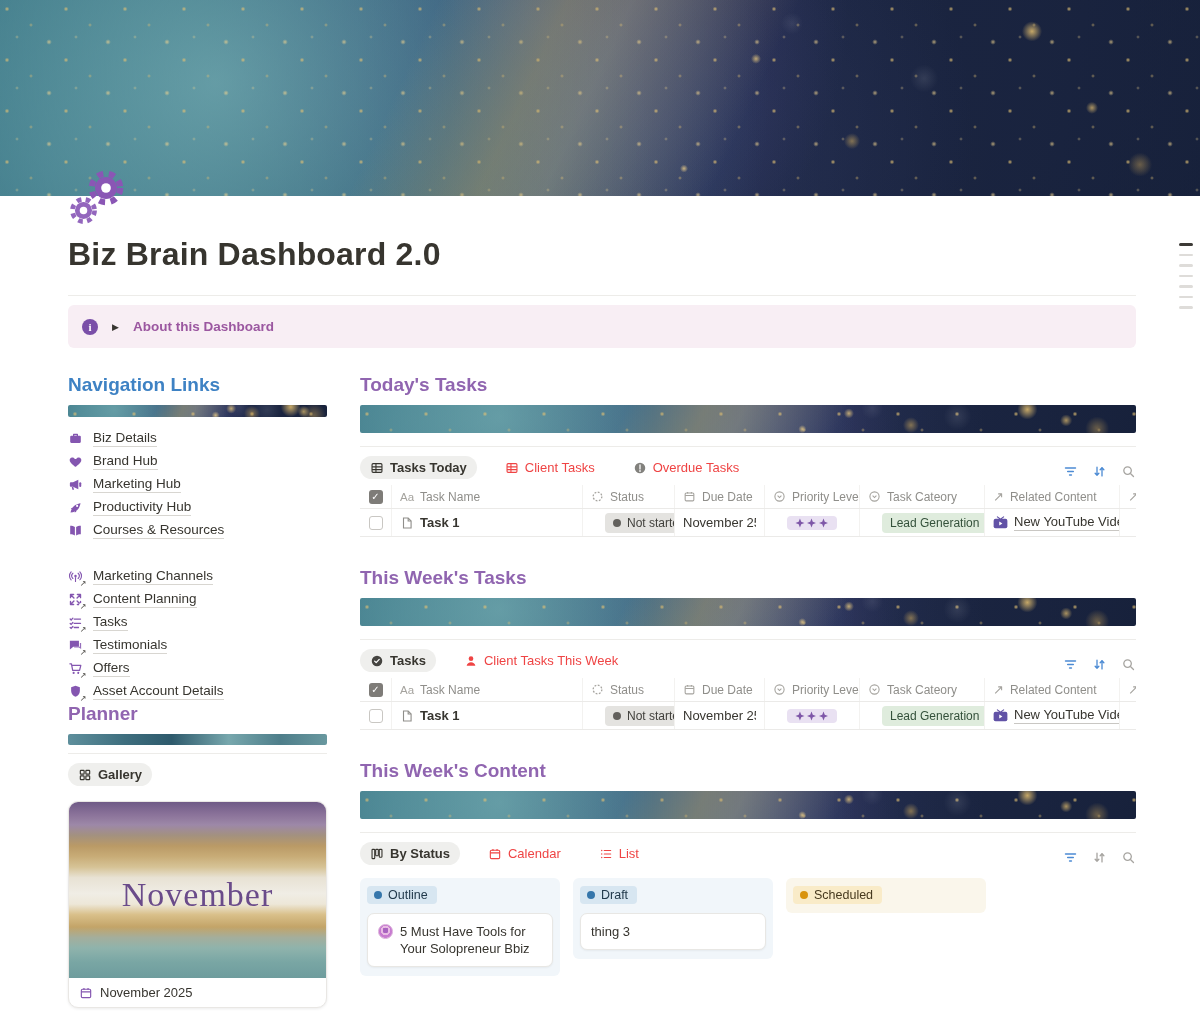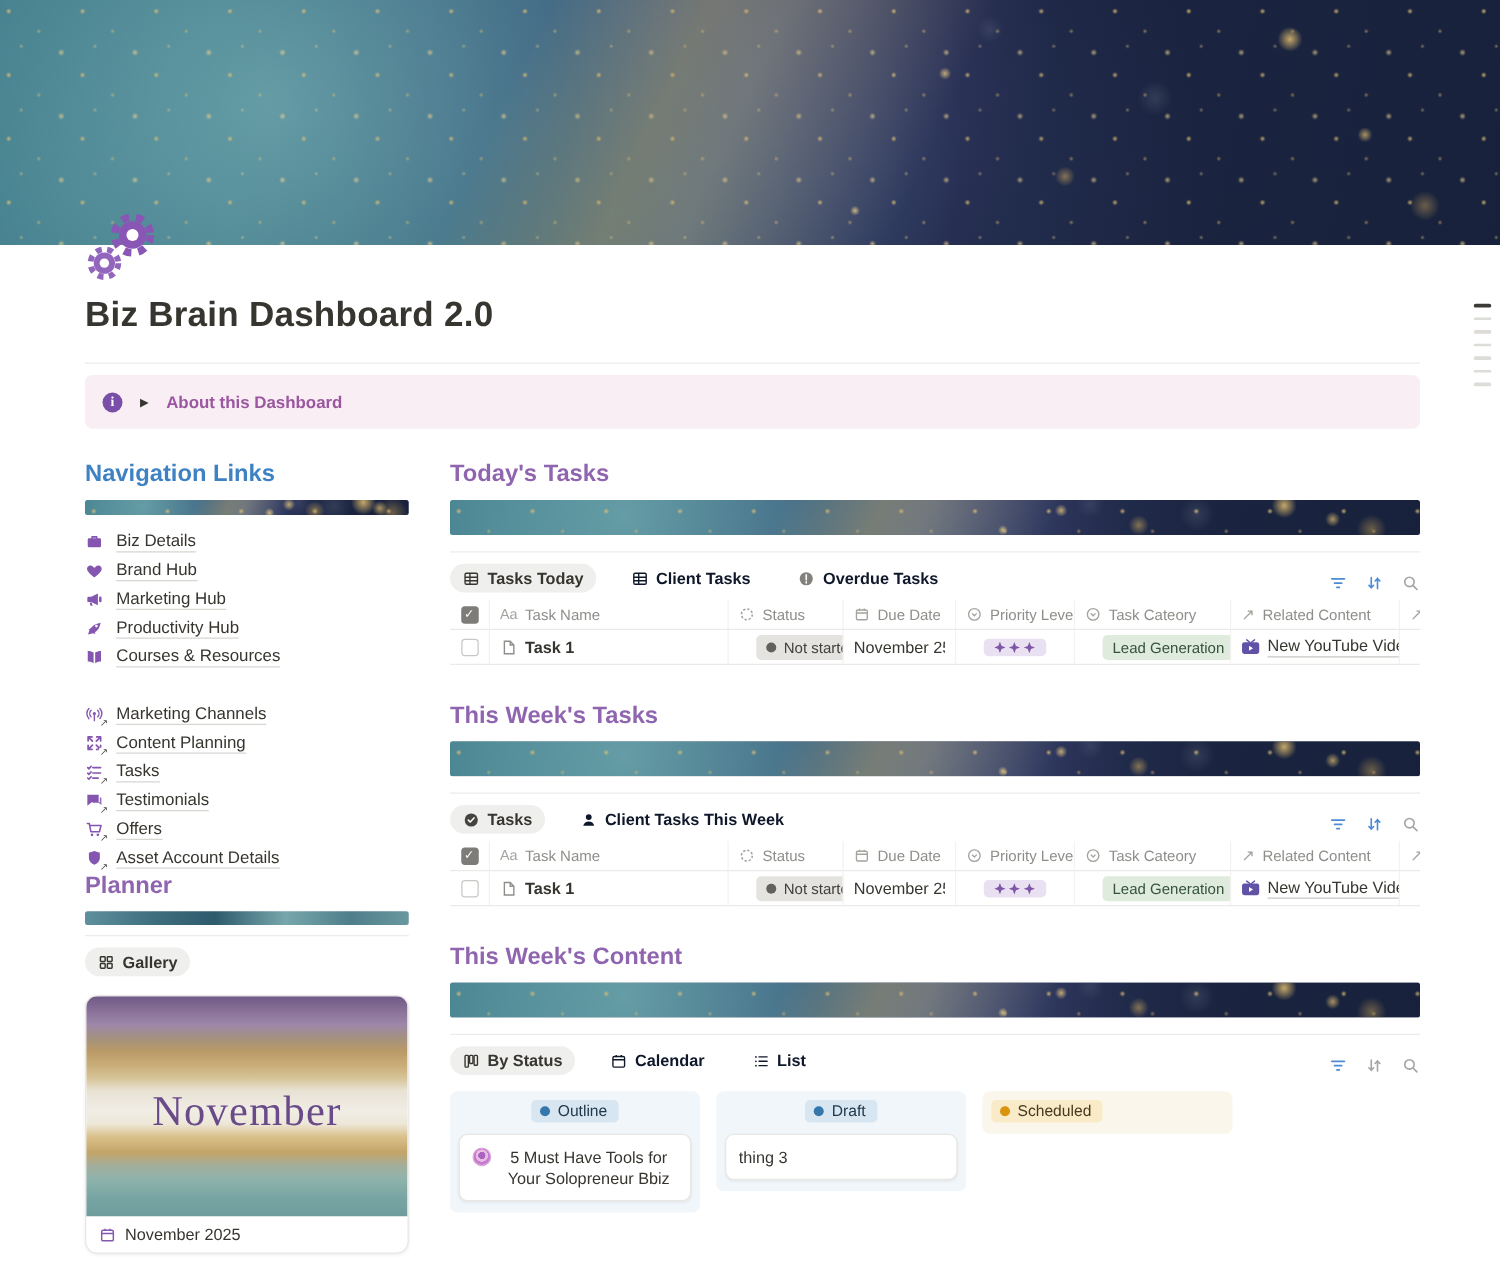--- a/index.html
+++ b/index.html
@@ -48,21 +48,21 @@
   .banner { height:196px; }
 
   
   .page { padding:0 64px 0 68px; position:relative; }
   .content-w { width:1068px; }
 
   .page-icon { position:relative; width:58px; height:58px; margin-top:-28px; z-index:3; }
   .gear-big { position:absolute; right:0; top:0; width:40px; height:40px; }
   .gear-small { position:absolute; left:0; bottom:0; width:31px; height:31px; }
 
-  h1.title { font-size:28px; font-weight:700; margin:10px 0 0 0; letter-spacing:.2px; }
+  h1.title { font-size:32px; font-weight:700; margin:10px 0 0 0; letter-spacing:.2px; }
 
   .hr { border-top:1px solid #EDECE9; }
   .top-hr { margin-top:22px; }
 
   .callout {
     margin-top:9px; background:var(--callout-bg,#F8EEF4); border-radius:6px;
     height:43px; display:flex; align-items:center; gap:14px; padding:0 14px;
   }
   .info-badge { width:16px; height:16px; border-radius:50%; background:var(--info-bg,#7A4FA8);
     color:#fff; font-size:11px; font-weight:700; display:flex; align-items:center; justify-content:center;
@@ -92,21 +92,21 @@
   .corner { position:absolute; right:-3px; bottom:-3px; font-size:8px; line-height:8px; color:#4c4a45;
     background:#fff; border-radius:2px; padding:0 .5px; }
   .navlabel { font-size:13.5px; font-weight:500; color:#37352F;
     border-bottom:1px solid #D8D6D1; padding-bottom:1px; }
   .nav-gap { height:23px; }
 
   .planner-head { margin-top:40px; }
   .planner-hr { margin-top:8px; }
 
   .viewtab-row { display:flex; align-items:flex-end; gap:18px; margin-top:9px; }
-  .viewtab { display:flex; align-items:center; gap:6px; font-size:13px; color:#0f172a; font-weight:700;
+  .viewtab { display:flex; align-items:center; gap:6px; font-size:13px; color:#ef4444; font-weight:400;
     padding:4px 10px; border-radius:15px; cursor:pointer; white-space:nowrap; }
   .viewtab.active { background:#EFEFED; color:#37352F; font-weight:700; }
   .viewtab svg { width:14px; height:14px; }
   .tool-icons { margin-left:auto; display:flex; align-items:center; gap:14px; }
   .tool-icons svg { width:15px; height:15px; display:block; cursor:pointer; }
   .ic-gray { color:#A7A5A1; } .ic-blue { color:var(--link-blue,#4C8BD4); }
 
   
   .pcard { margin-top:15px; width:259px; border:1px solid #E9E7E4; border-radius:10px; overflow:hidden;
     box-shadow:0 1px 3px rgba(0,0,0,.08); cursor:pointer; background:#fff; }
@@ -145,21 +145,21 @@
   .pill-green { background:var(--tag-green-bg,#DFECDD); color:#34513B; }
   .spark svg { width:34px; height:10px; display:block; }
   .rel-link { font-weight:500; border-bottom:1px solid #C9C7C3; padding-bottom:1px; cursor:pointer; }
   .vid { width:15px; height:13px; flex:none; }
   .due-txt { overflow:hidden; text-overflow:clip; }
   .ne { color:#A5A39E; font-size:13px; }
 
   
   .board { display:flex; gap:13px; margin-top:13px; align-items:flex-start; }
   .bcol { width:200px; border-radius:6px; padding:7px 7px 9px 7px; }
-  .bcol-blue { background:var(--col-blue-bg,#F1F6FA);text-align:center; }
+  .bcol-blue { background:var(--col-blue-bg,#F1F6FA); }
   .bcol-yellow { background:var(--col-yellow-bg,#FAF6EB); }
   .bpill { display:inline-flex; align-items:center; gap:6px; border-radius:4px; padding:2px 9px 2px 7px; font-size:12.5px; font-weight:500; }
   .bpill-blue { background:var(--tag-blue-bg,#D7E6F1); color:#21394B; }
   .bpill-blue .dot { background:#3576AB; }
   .bpill-yellow { background:var(--tag-yellow-bg,#F9EBC8); color:#46391E; }
   .bpill-yellow .dot { background:#D9930D; }
   .bcard { margin-top:9px; background:#fff; border:1px solid #E8E7E4; border-radius:7px;
     box-shadow:0 1px 2px rgba(0,0,0,.05); padding:9px 10px; font-size:13px; font-weight:500;
     display:flex; gap:7px; align-items:flex-start; line-height:17px; cursor:pointer; }
   .disco { width:15px; height:15px; border-radius:50%; flex:none; margin-top:1px;

